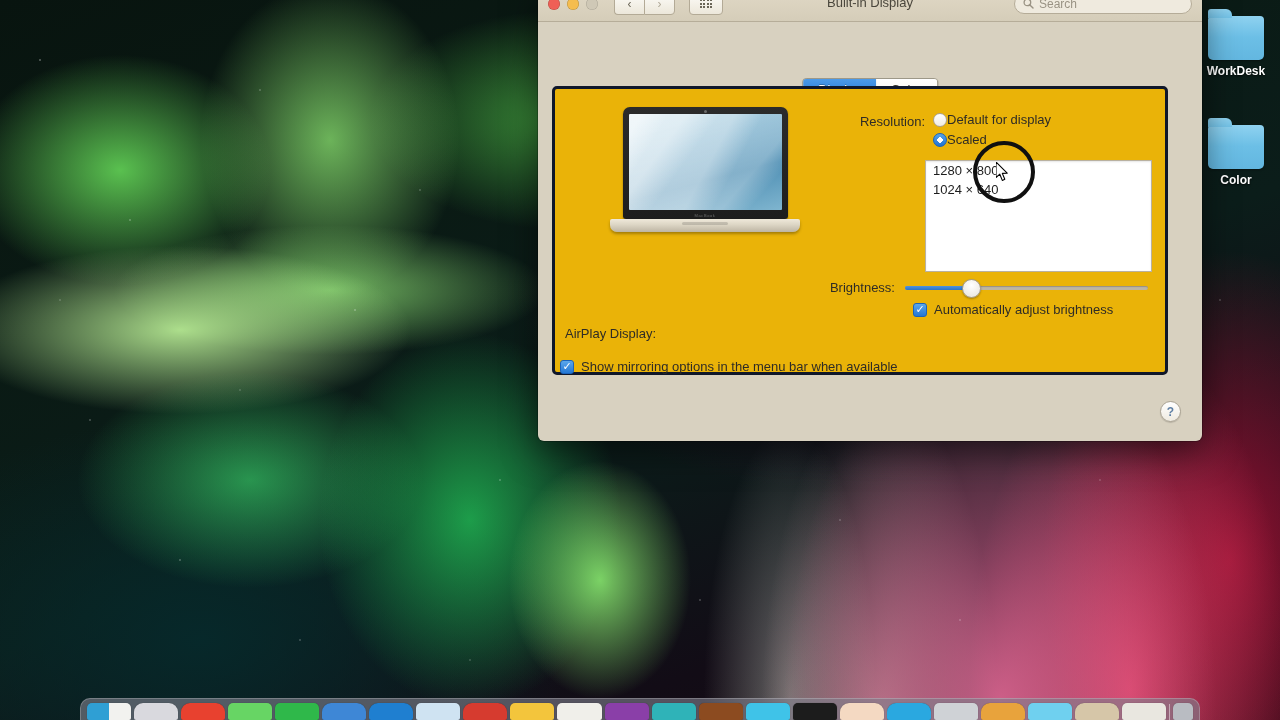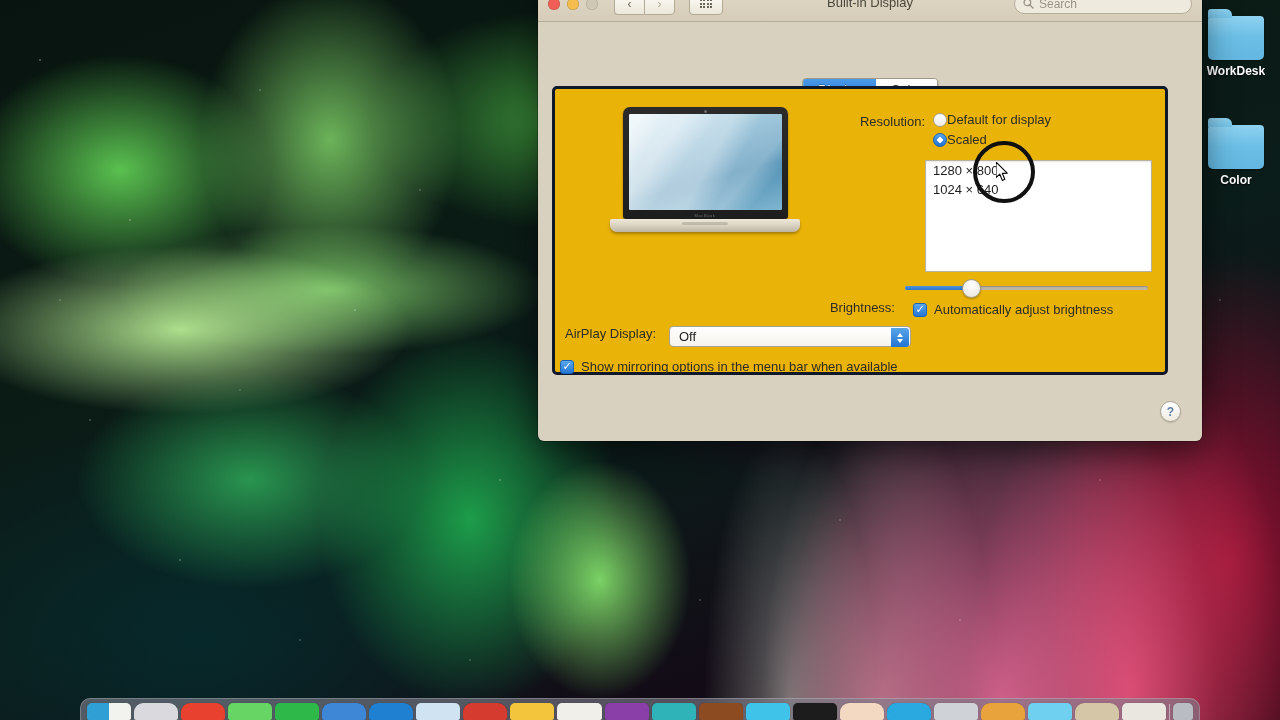--- a/index.html
+++ b/index.html
@@ -551,42 +551,35 @@
         <div class="radio-row" style="left:378px; top:43px;">
           <span class="radio on"></span>
           <span class="ctl-text">Scaled</span>
         </div>
 
         <div class="listbox">
           <div class="list-item">1280 × 800</div>
           <div class="list-item">1024 × 640</div>
         </div>
 
-        <div class="row-label" style="left:225px; top:191px; width:115px;margin-top:20px;">Brightness:</div>
+        <div class="row-label" style="left:225px; top:191px; width:115px;">Brightness:</div>
 
         <div class="slider-track">
           <div class="slider-fill"></div>
           <div class="slider-knob"></div>
         </div>
 
         <div class="check-row" style="left:358px; top:213px;">
           <span class="check">✓</span>
           <span class="ctl-text">Automatically adjust brightness</span>
         </div>
       </div>
 
       <div class="row-label" style="left:18px; top:304px; width:100px;">AirPlay Display:</div>
 
-      <div class="popup">
-        <span>Off</span>
-        <span class="popup-arrows">
-          <i class="arw up"></i>
-            <i class="arw dn"></i>
-        </span>
-      </div>
 
       <div class="check-row" style="left:22px; top:337px;">
         <span class="check">✓</span>
         <span class="ctl-text">Show mirroring options in the menu bar when available</span>
       </div>
 
       <div class="helpbtn">?</div>
     </div>
   </div>
 

